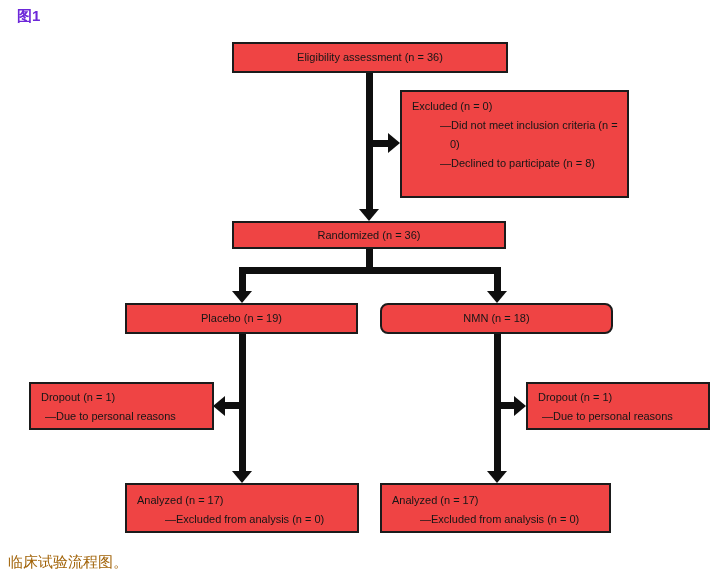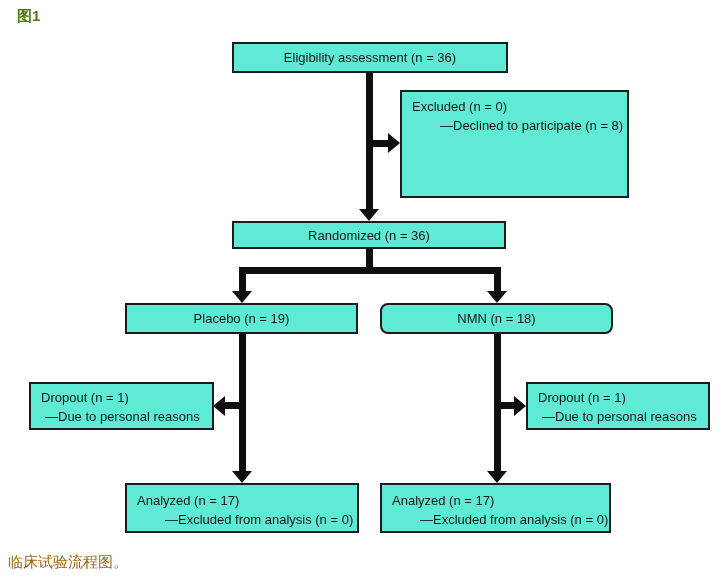--- a/index.html
+++ b/index.html
@@ -10,34 +10,34 @@
     background: #ffffff;
     font-family: "Liberation Sans", sans-serif;
     color: #1a1a1a;
     overflow: hidden;
   }
   .fig-label {
     position: absolute;
     left: 17px; top: 7px;
     font-size: 15px;
     font-weight: bold;
-    color: #4d7c0f;
+    color: #6d28d9;
   }
   .caption {
     position: absolute;
     left: 8px; top: 553px;
     font-size: 15px;
     color: #a16207;
   }
   .box {
     position: absolute;
     box-sizing: border-box;
     border: 2px solid #1b1b1b;
-    background: #5eead4;
-    font-size: 13px;
+    background: #ef4444;
+    font-size: 11px;
     line-height: 19px;
     color: #161616;
   }
   .box.center {
     display: flex;
     align-items: center;
     justify-content: center;
     text-align: center;
   }
   .box.tl { padding: 4px 0 4px 10px; }
@@ -94,20 +94,21 @@
   <div class="arrow down" style="left:487px; top:471px;"></div>
   <div class="line" style="left:500px; top:402px; width:15px; height:7px;"></div>
   <div class="arrow right" style="left:514px; top:396px;"></div>
 
   <div class="box center" style="left:232px; top:42px; width:276px; height:31px;">
     <span>Eligibility assessment (n = 36)</span>
   </div>
 
   <div class="box tl" style="left:400px; top:90px; width:229px; height:108px; padding-top:5px;">
     <div>Excluded (n = 0)</div>
+    <div class="excl-item">—Did not meet inclusion criteria (n = 0)</div>
     <div class="excl-item">—Declined to participate (n = 8)</div>
   </div>
 
   <div class="box center" style="left:232px; top:221px; width:274px; height:28px;text-align:right;">
     <span>Randomized (n = 36)</span>
   </div>
 
   <div class="box center" style="left:125px; top:303px; width:233px; height:31px;">
     <span>Placebo (n = 19)</span>
   </div>

